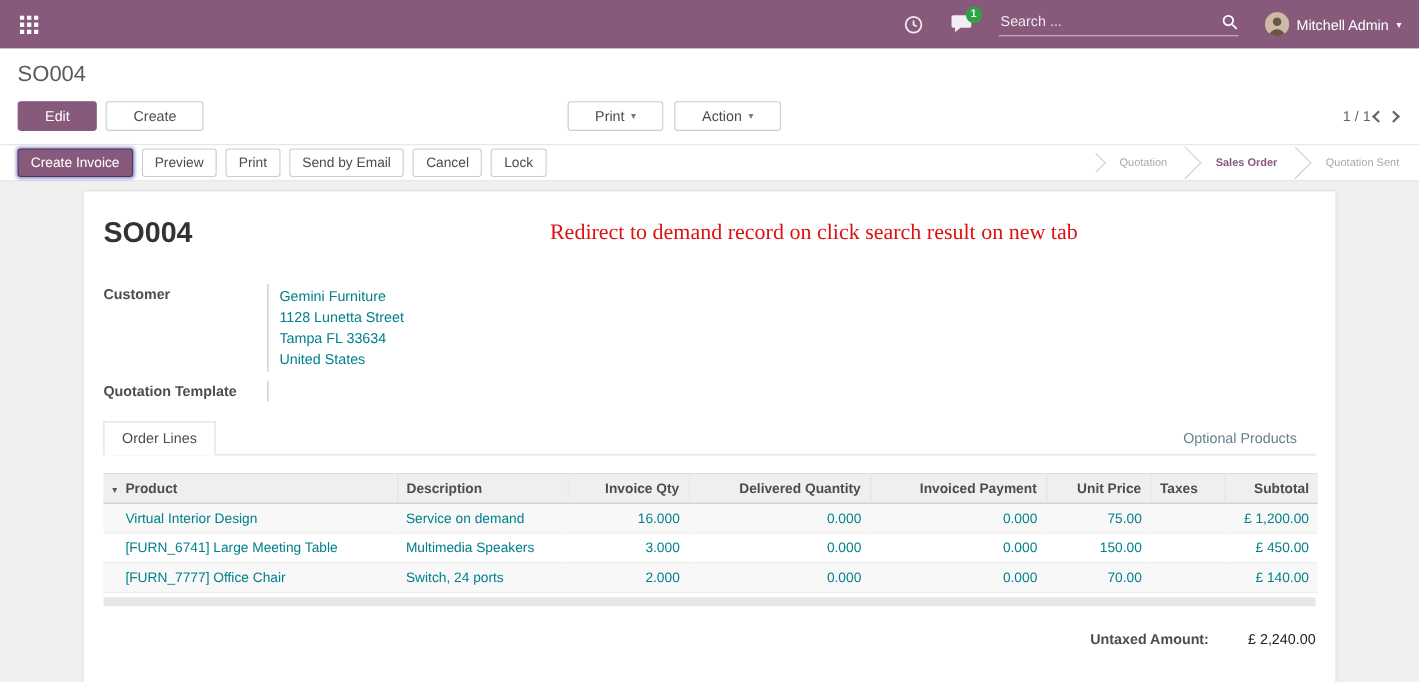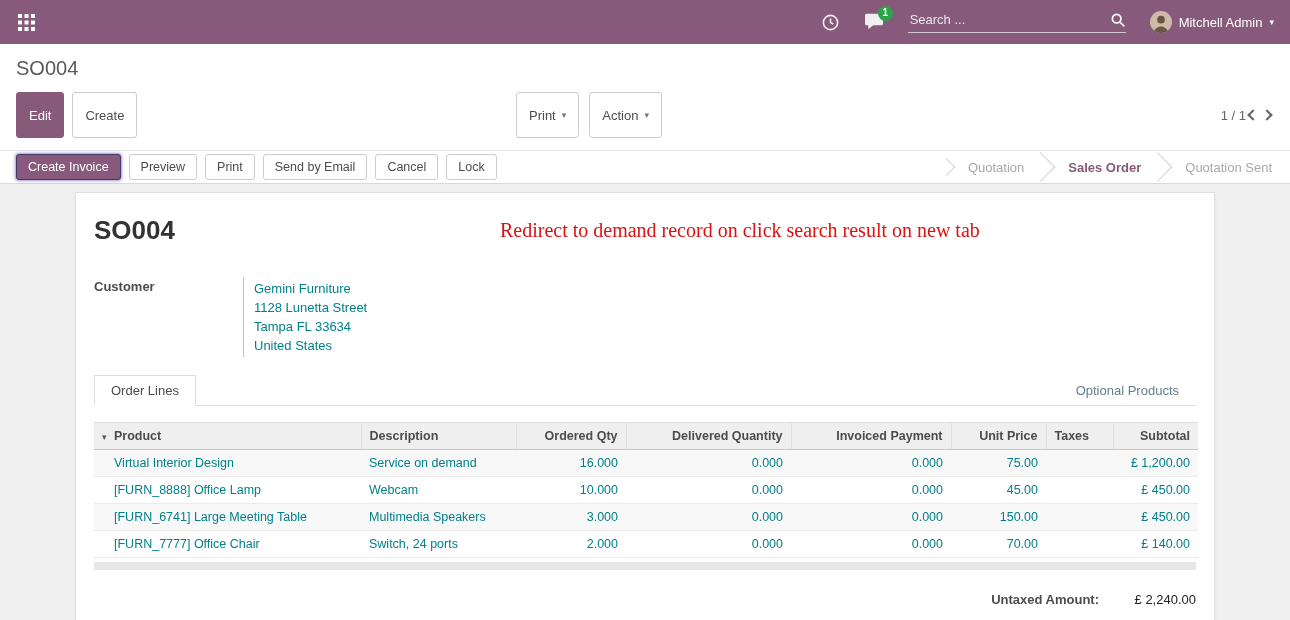--- a/index.html
+++ b/index.html
@@ -31,42 +31,42 @@
   .search-icon{display:inline-flex;cursor:pointer;}
   .user-menu{display:flex;align-items:center;gap:7px;color:#fff;cursor:pointer;padding-right:2px;}
   .avatar{width:22px;height:22px;border-radius:50%;overflow:hidden;display:inline-flex;flex-shrink:0;}
   .user-name{font-size:13px;white-space:nowrap;}
   .tb-caret{color:#fff;font-size:9px;}
 
   
   .breadcrumb{padding:12px 16px 4px;font-size:20px;line-height:24px;color:#5a5a5a;}
   .breadcrumb span{cursor:pointer;}
   .control-row{position:relative;display:flex;align-items:center;padding:8px 16px 12px;}
-  .btn{display:inline-flex;align-items:center;justify-content:center;gap:6px;height:46px;padding:0 12px;
+  .btn{display:inline-flex;align-items:center;justify-content:center;gap:6px;height:27px;padding:0 24px;
     font-family:inherit;font-size:13px;color:var(--text);background:#fff;border:1px solid #ccc;
     border-radius:3px;cursor:pointer;white-space:nowrap;}
   .btn-primary{background:var(--purple);border-color:var(--purple);color:#fff;}
   .left-buttons{display:flex;gap:8px;}
   .center-buttons{position:absolute;left:516px;top:8px;display:flex;gap:10px;}
   .dd-caret{font-size:9px;color:#777;}
   .pager{margin-left:auto;display:flex;align-items:center;color:#666;}
   .pager-value{font-size:13px;}
   .pager-btn{display:inline-flex;cursor:pointer;padding:3px;}
   .chev{display:inline-block;width:8px;height:8px;border-color:#4c4c4c;}
   .chev-left{border-left:2px solid;border-bottom:2px solid;transform:rotate(45deg);}
   .chev-right{border-right:2px solid;border-top:2px solid;transform:rotate(45deg);}
 
   
   .statusbar{height:34px;background:#fff;border-top:1px solid #e5e5e5;border-bottom:1px solid #d9d9d9;
     display:flex;align-items:center;padding-left:16px;flex-shrink:0;}
   .statusbar .btn{height:26px;font-size:12.5px;padding:0 11px;}
   .statusbar-buttons{display:flex;gap:8px;align-items:center;}
   .btn-focus{border:1px solid #43386b;box-shadow:0 0 3px 1px rgba(80,70,160,.55);}
   .statusbar-states{margin-left:auto;display:flex;align-items:stretch;height:100%;overflow:hidden;}
-  .status-step{position:relative;display:flex;align-items:center;padding:0 22px;font-size:13px;
+  .status-step{position:relative;display:flex;align-items:center;padding:0 22px;font-size:10px;
     color:#a9a9a9;cursor:pointer;white-space:nowrap;}
   .status-step::before{content:"";position:absolute;left:-16px;top:50%;width:20px;height:20px;
     border-top:1px solid #cfcfcf;border-right:1px solid #cfcfcf;transform:translateY(-50%) rotate(45deg);}
   .status-step.active{color:var(--purple);font-weight:bold;}
   .status-step:last-child{padding-right:18px;}
 
   
   .content{flex:1;background:#f0f0f0;overflow:hidden;}
   .sheet{width:1140px;margin:8px auto 0;background:#fff;border:1px solid #e0e0e0;
     box-shadow:0 1px 3px rgba(0,0,0,.06);padding:22px 18px 30px;min-height:640px;}
@@ -230,20 +230,24 @@
         <div class="group">
           <div class="field-row">
             <div class="field-label">Customer</div>
             <div class="field-value">
               <a class="value-link">Gemini Furniture</a>
               <div class="addr">1128 Lunetta Street</div>
               <div class="addr">Tampa FL 33634</div>
               <div class="addr">United States</div>
             </div>
           </div>
+          <div class="field-row">
+            <div class="field-label">Quotation Template</div>
+            <div class="field-value"></div>
+          </div>
         </div>
       </div>
 
       <div class="tabs">
         <div class="tab active">Order Lines</div>
         <div class="tab">Optional Products</div>
       </div>
 
       <table class="order-table">
         <colgroup>
@@ -256,50 +260,40 @@
             <col style="width:67px">
             <col style="width:85px">
         </colgroup>
         <thead>
           <tr>
             <th class="al col-first">
               <span class="th-caret">▾</span>
               <span>Product</span>
             </th>
             <th class="al">Description</th>
-            <th class="ar">Ordered Qty</th>
+            <th class="ar">Invoice Qty</th>
             <th class="ar">Delivered Quantity</th>
             <th class="ar">Invoiced Payment</th>
             <th class="ar">Unit Price</th>
             <th class="al">Taxes</th>
             <th class="ar">Subtotal</th>
           </tr>
         </thead>
         <tbody>
           <tr>
             <td class="al col-first">Virtual Interior Design</td>
             <td class="al">Service on demand</td>
             <td class="ar">16.000</td>
             <td class="ar">0.000</td>
             <td class="ar">0.000</td>
             <td class="ar">75.00</td>
             <td class="al"></td>
             <td class="ar">£ 1,200.00</td>
           </tr>
           <tr>
-            <td class="al col-first">[FURN_8888] Office Lamp</td>
-            <td class="al">Webcam</td>
-            <td class="ar">10.000</td>
-            <td class="ar">0.000</td>
-            <td class="ar">0.000</td>
-            <td class="ar">45.00</td>
-            <td class="al"></td>
-            <td class="ar">£ 450.00</td>
-          </tr>
-          <tr>
             <td class="al col-first">[FURN_6741] Large Meeting Table</td>
             <td class="al">Multimedia Speakers</td>
             <td class="ar">3.000</td>
             <td class="ar">0.000</td>
             <td class="ar">0.000</td>
             <td class="ar">150.00</td>
             <td class="al"></td>
             <td class="ar">£ 450.00</td>
           </tr>
           <tr>

